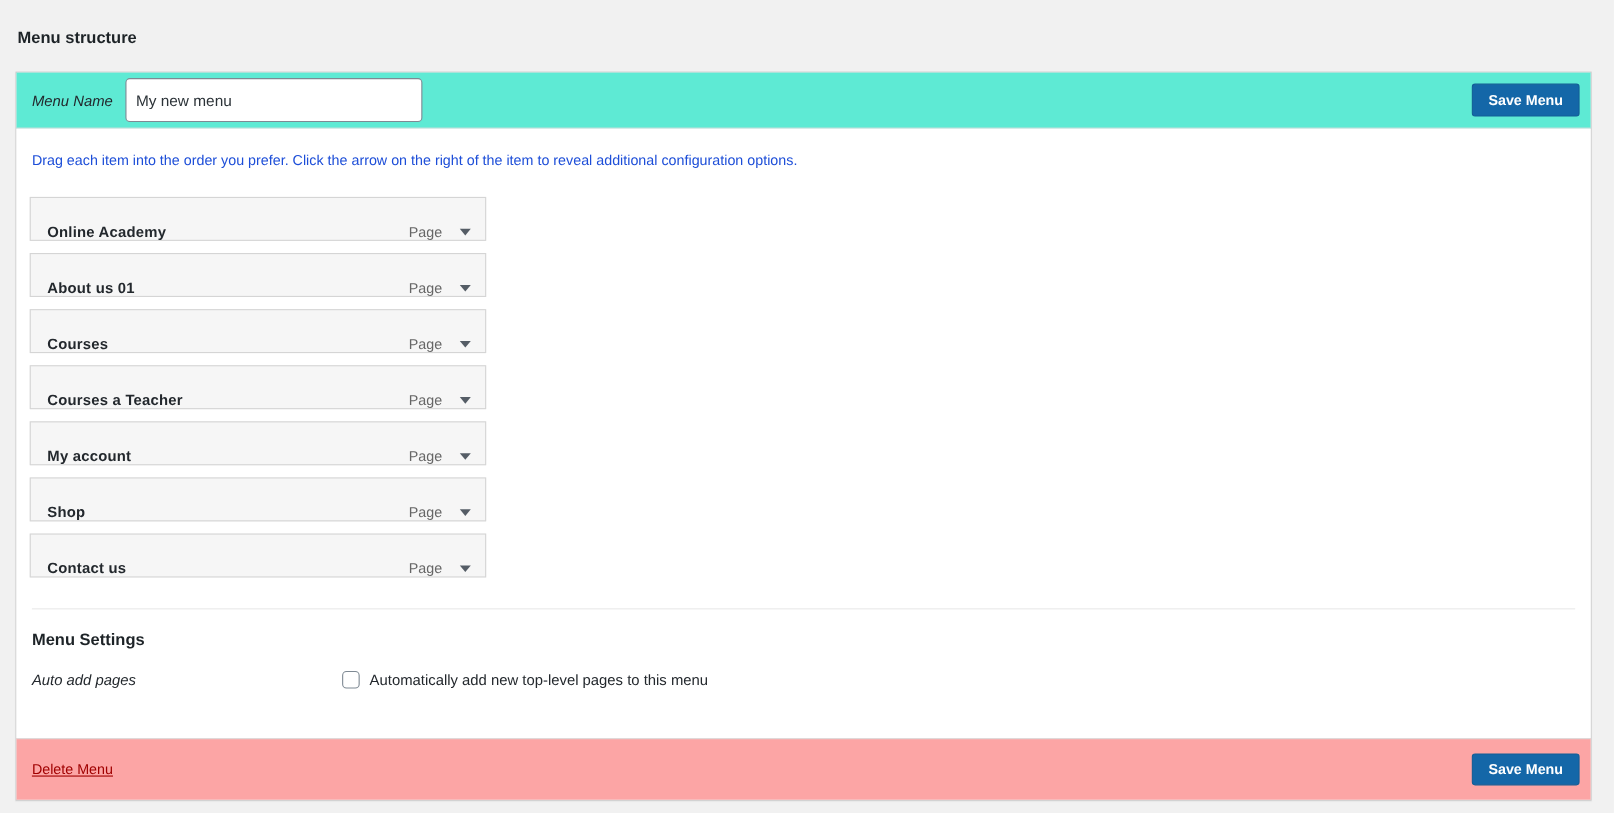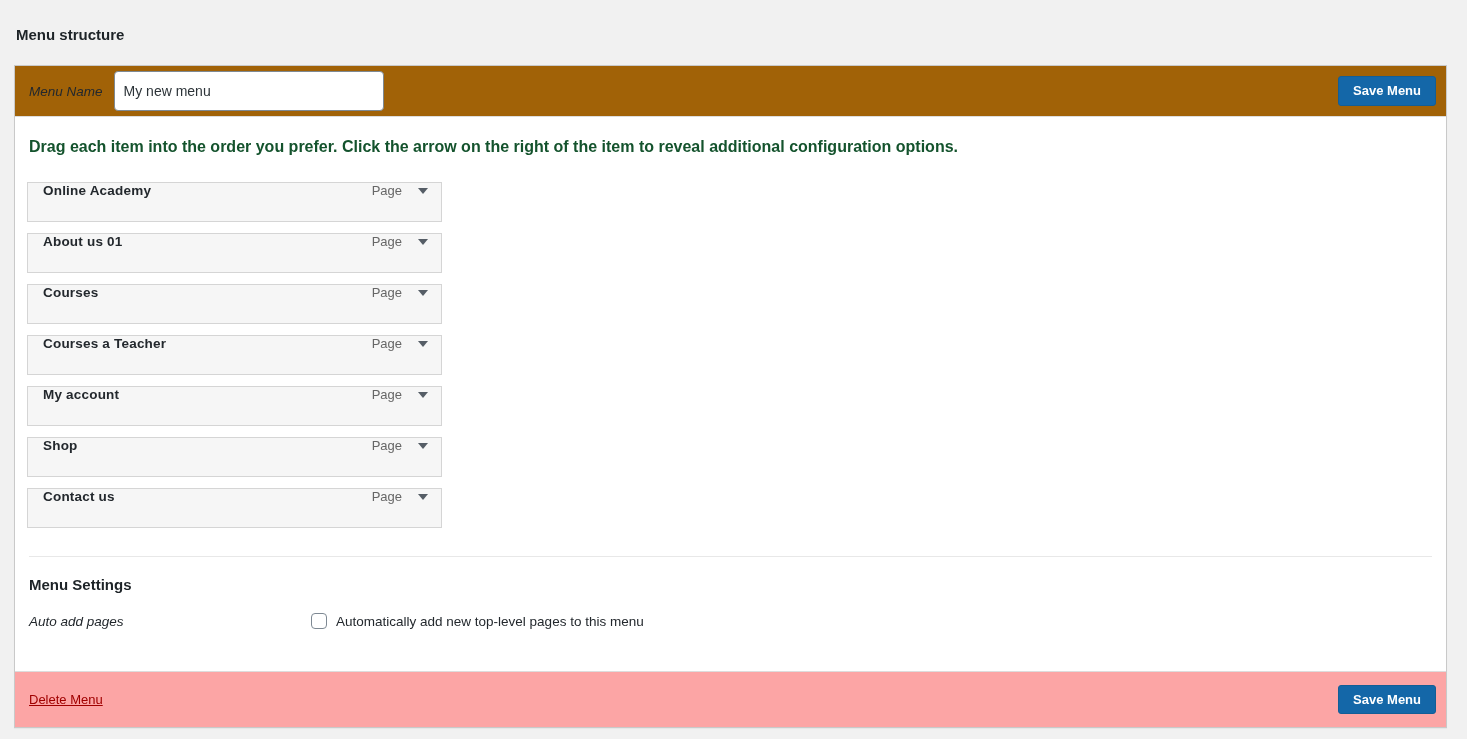--- a/index.html
+++ b/index.html
@@ -23,21 +23,21 @@
   .menu-edit {
     background: #ffffff;
     border: 1px solid #c9c9c9;
     box-shadow: 0 1px 1px rgba(0,0,0,0.04);
   }
 
   
   .nav-menu-header {
     display: flex;
     align-items: center;
-    background: #a16207;
+    background: #5eead4;
     border-bottom: 1px solid #dddddd;
     height: 51px;
     padding: 0 10px 0 14px;
   }
   .menu-name-label {
     font-style: italic;
     font-size: 13.5px;
     color: #23282d;
     margin-right: 11px;
   }
@@ -67,29 +67,28 @@
     line-height: 1.2;
   }
 
   
   .menu-body {
     height: 554px;
     padding: 17px 12px 0;
     background: #ffffff;
   }
   .drag-instructions {
-    font-size: 16px;
-    color: #14532d;
+    font-size: 13px;
+    color: #1d4ed8;
     margin: 4px 2px 26px;
-    font-weight: bold;
   }
   .menu-list { width: 415px; }
   .menu-row {
     display: flex;
-    align-items: flex-start;
+    align-items: flex-end;
     height: 40px;
     background: #f6f6f6;
     border: 1px solid #d5d5d5;
     margin-bottom: 11px;
     padding: 0 13px 0 15px;
     cursor: move;
   }
   .menu-row-title {
     font-weight: bold;
     font-size: 13.5px;

